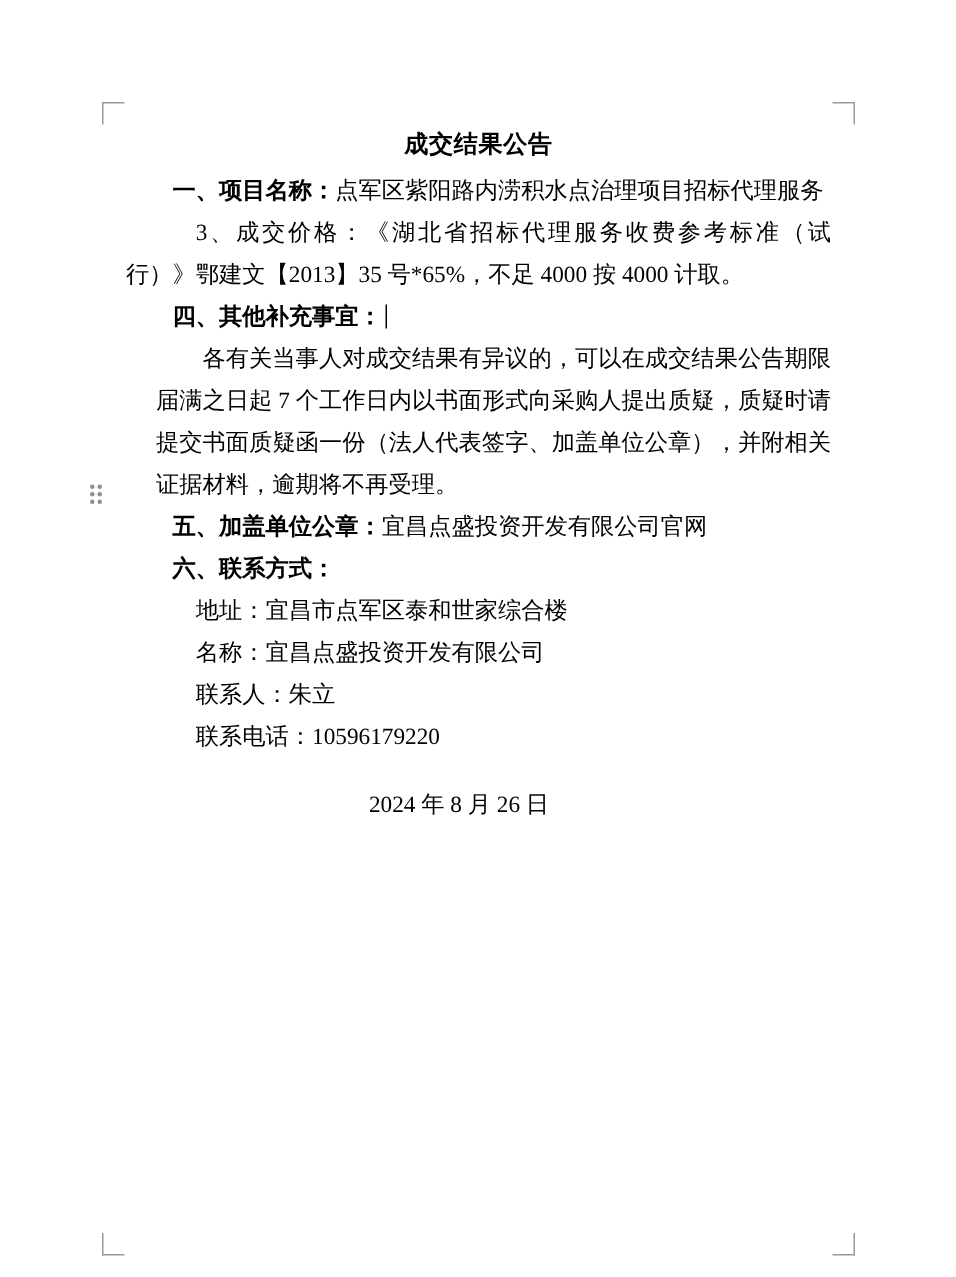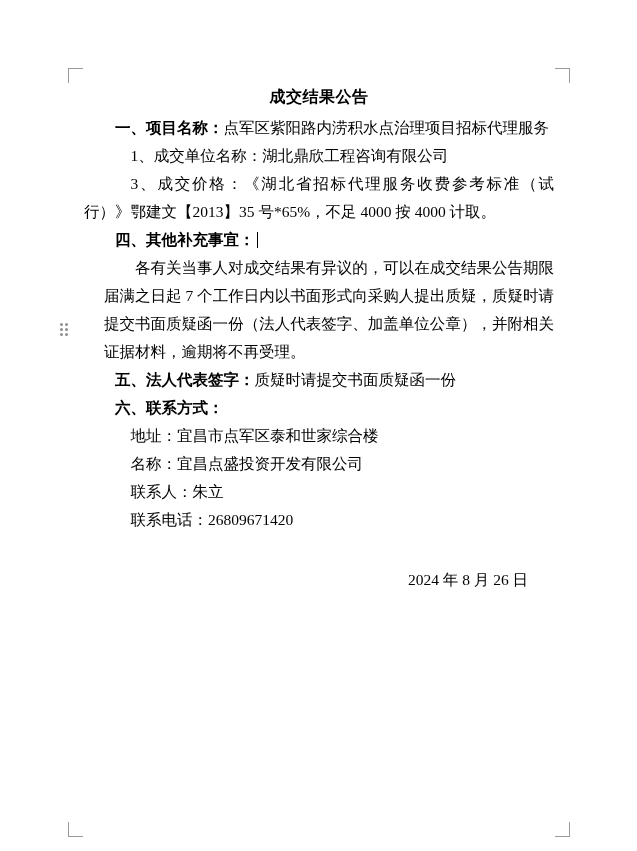--- a/index.html
+++ b/index.html
@@ -57,23 +57,23 @@
     font-size: 15.5px;
     line-height: 28px;
     text-align: justify;
   }
   .lvl1 { text-indent: 2em; font-weight: bold; }
   .lvl1 .plain { font-weight: normal; }
   .lvl2 { text-indent: 3em; }
   .body-para { text-indent: 2em; margin-left: 20px; }
   .contact-line { text-indent: 3em; }
   .date-line {
-    text-align: right;
+    text-align: center;
     padding-right: 26px;
-    margin-top: 32px;
+    margin-top: 17px;
     font-size: 15.5px;
     line-height: 28px;
   }
 
   
   .hang {
     text-indent: 2em;
   }
   .hang3 {
     text-indent: 3em;
@@ -128,35 +128,34 @@
     <i></i>
   </div>
 
   <div class="content">
 
     <div class="doc-title">成交结果公告</div>
 
     <p class="lvl1 hang"><span>一、项目名称：</span><span class="plain">点军区紫阳路内涝积水点治理项目招标代理服务</span></p>
 
 
-    <p class="lvl2 hang3">1、成交单位名称：湖北鼎欣工程咨询有限公司</p>
 
 
     <p class="lvl2 hang3">3、成交价格：《湖北省招标代理服务收费参考标准（试行）》鄂建文【2013】35 号*65%，不足 4000 按 4000 计取。</p>
 
 
     <p class="lvl1 hang"><span>四、其他补充事宜：</span><span class="caret"></span></p>
 
     <p class="body-para">各有关当事人对成交结果有异议的，可以在成交结果公告期限届满之日起 7 个工作日内以书面形式向采购人提出质疑，质疑时请提交书面质疑函一份（法人代表签字、加盖单位公章），并附相关证据材料，逾期将不再受理。</p>
 
-    <p class="lvl1 hang"><span>五、法人代表签字：</span><span class="plain">质疑时请提交书面质疑函一份</span></p>
+    <p class="lvl1 hang"><span>五、加盖单位公章：</span><span class="plain">宜昌点盛投资开发有限公司官网</span></p>
 
     <p class="lvl1 hang"><span>六、联系方式：</span></p>
 
     <p class="contact-line">地址：宜昌市点军区泰和世家综合楼</p>
     <p class="contact-line">名称：宜昌点盛投资开发有限公司</p>
     <p class="contact-line">联系人：朱立</p>
-    <p class="contact-line">联系电话：26809671420</p>
+    <p class="contact-line">联系电话：10596179220</p>
 
     <div class="date-line">2024 年 8 月 26 日</div>
 
   </div>
 </div>
 
 </body></html>

